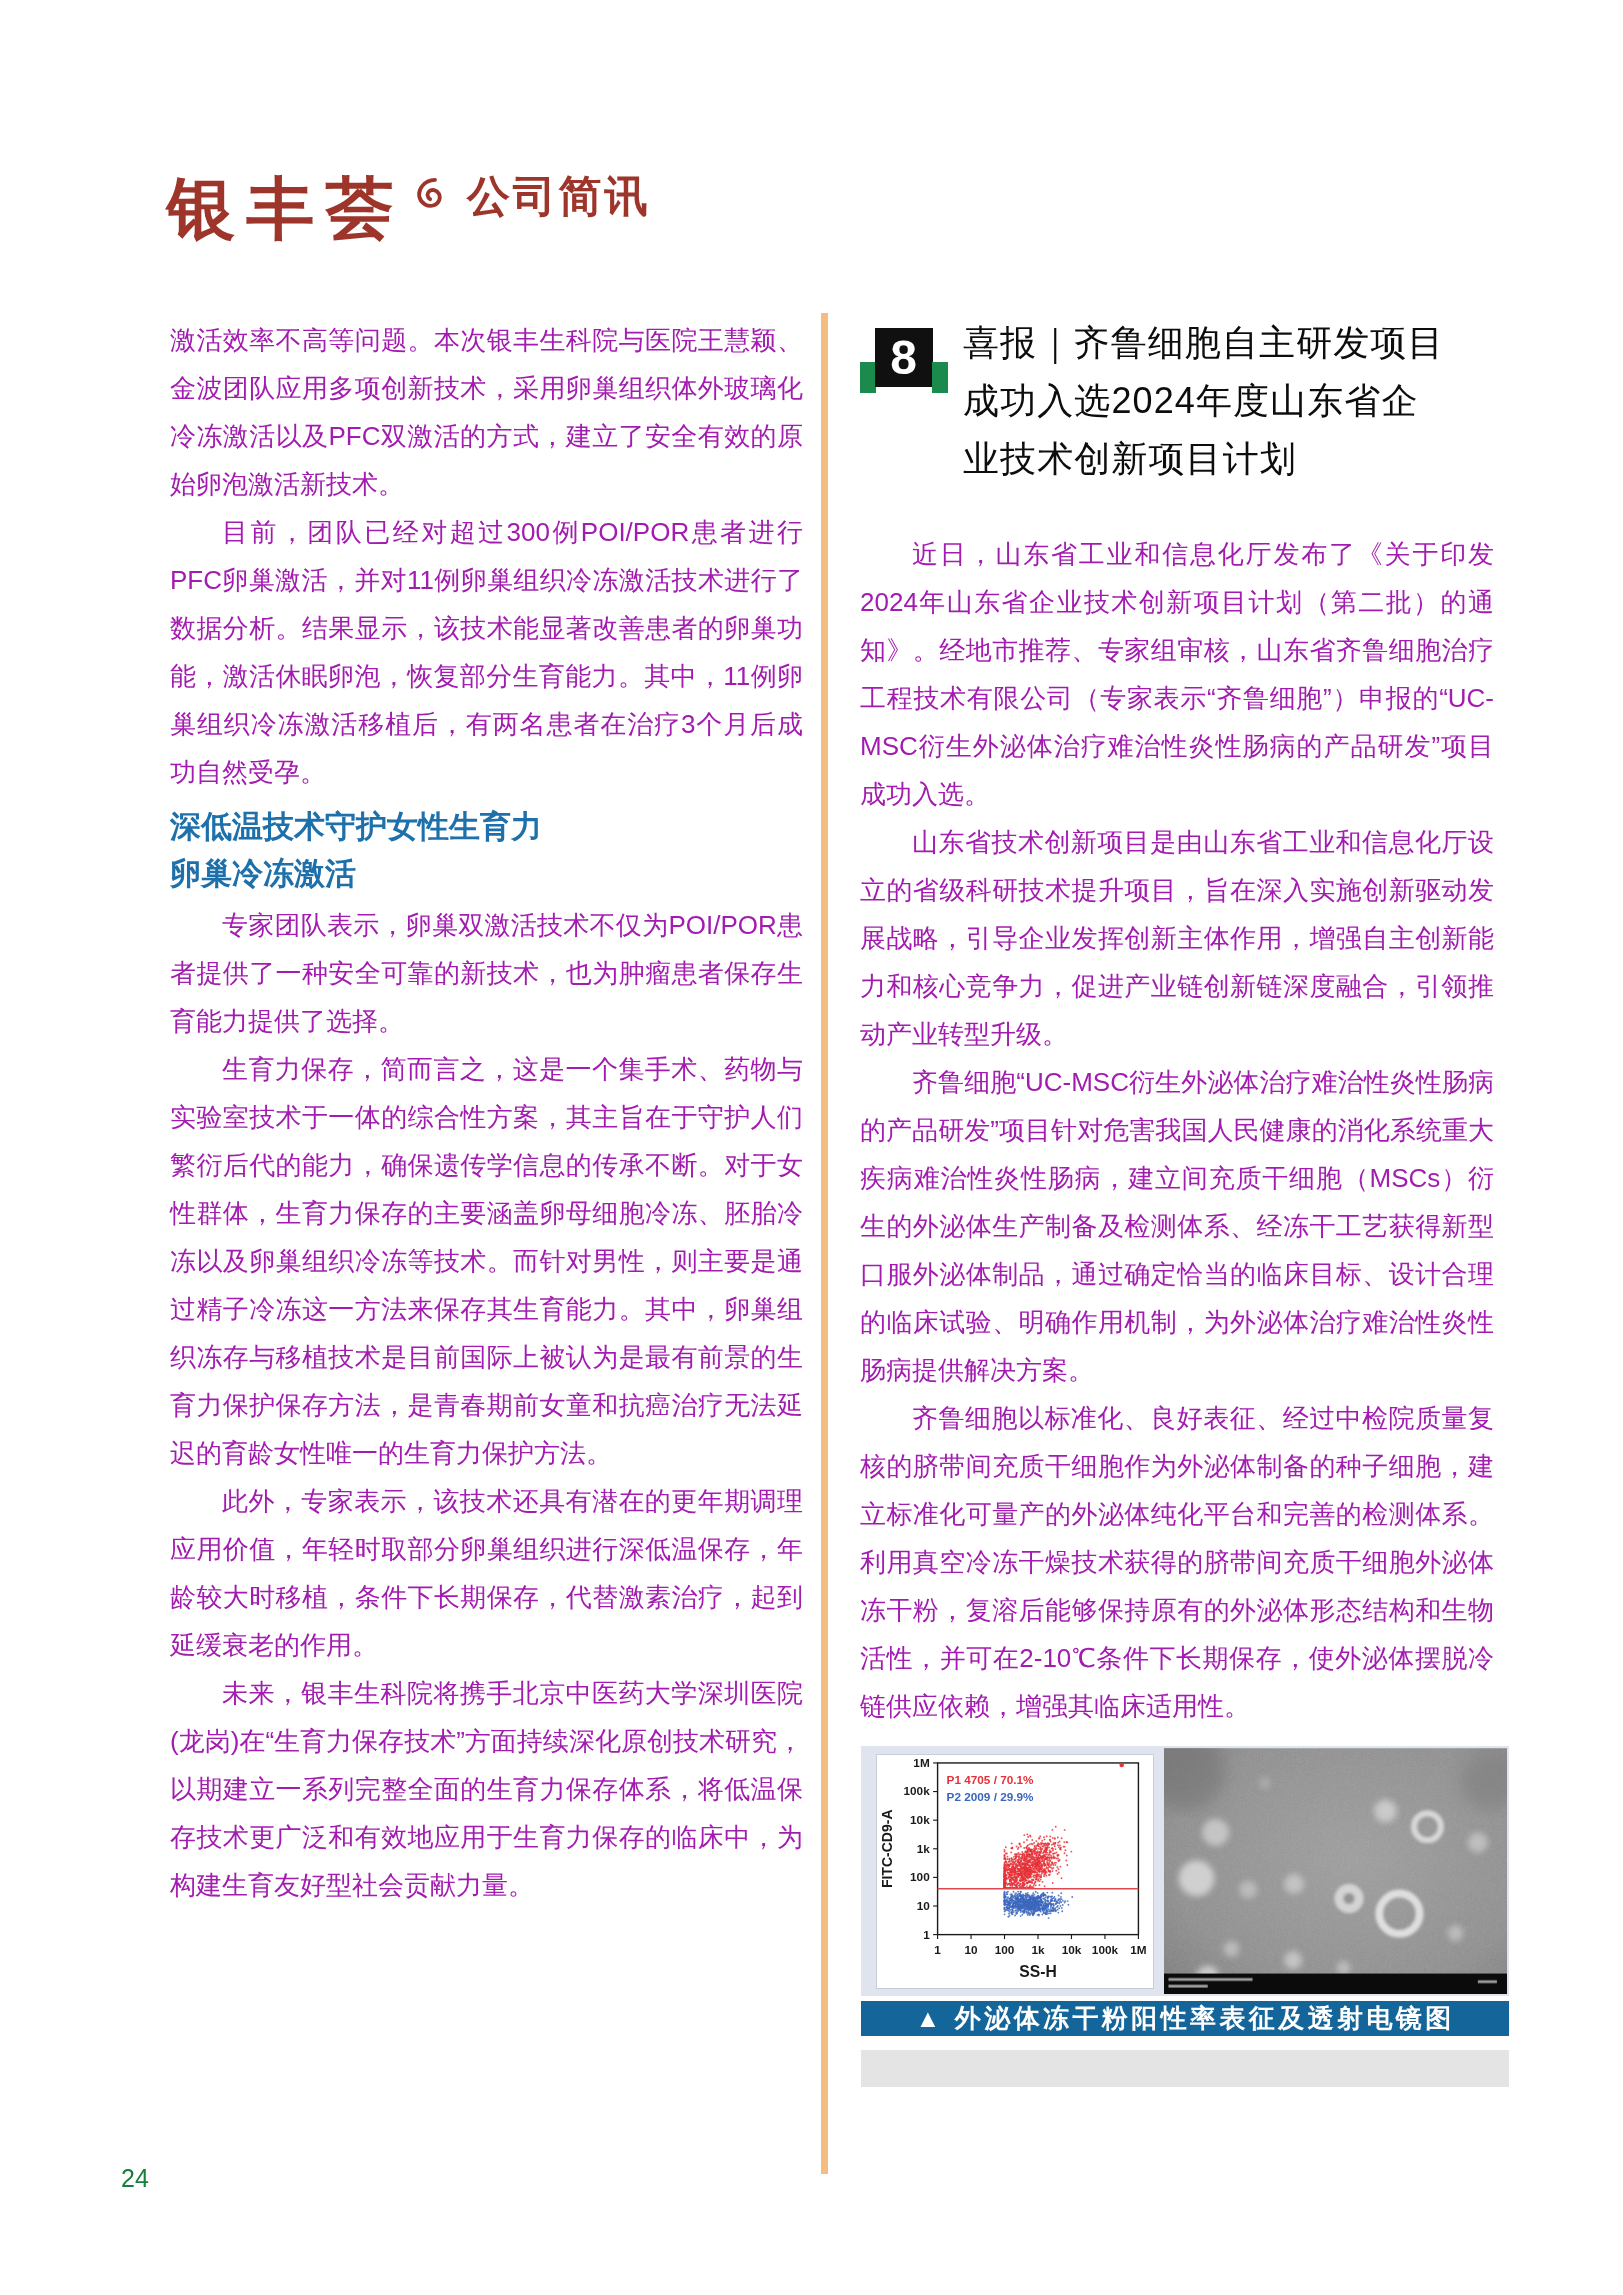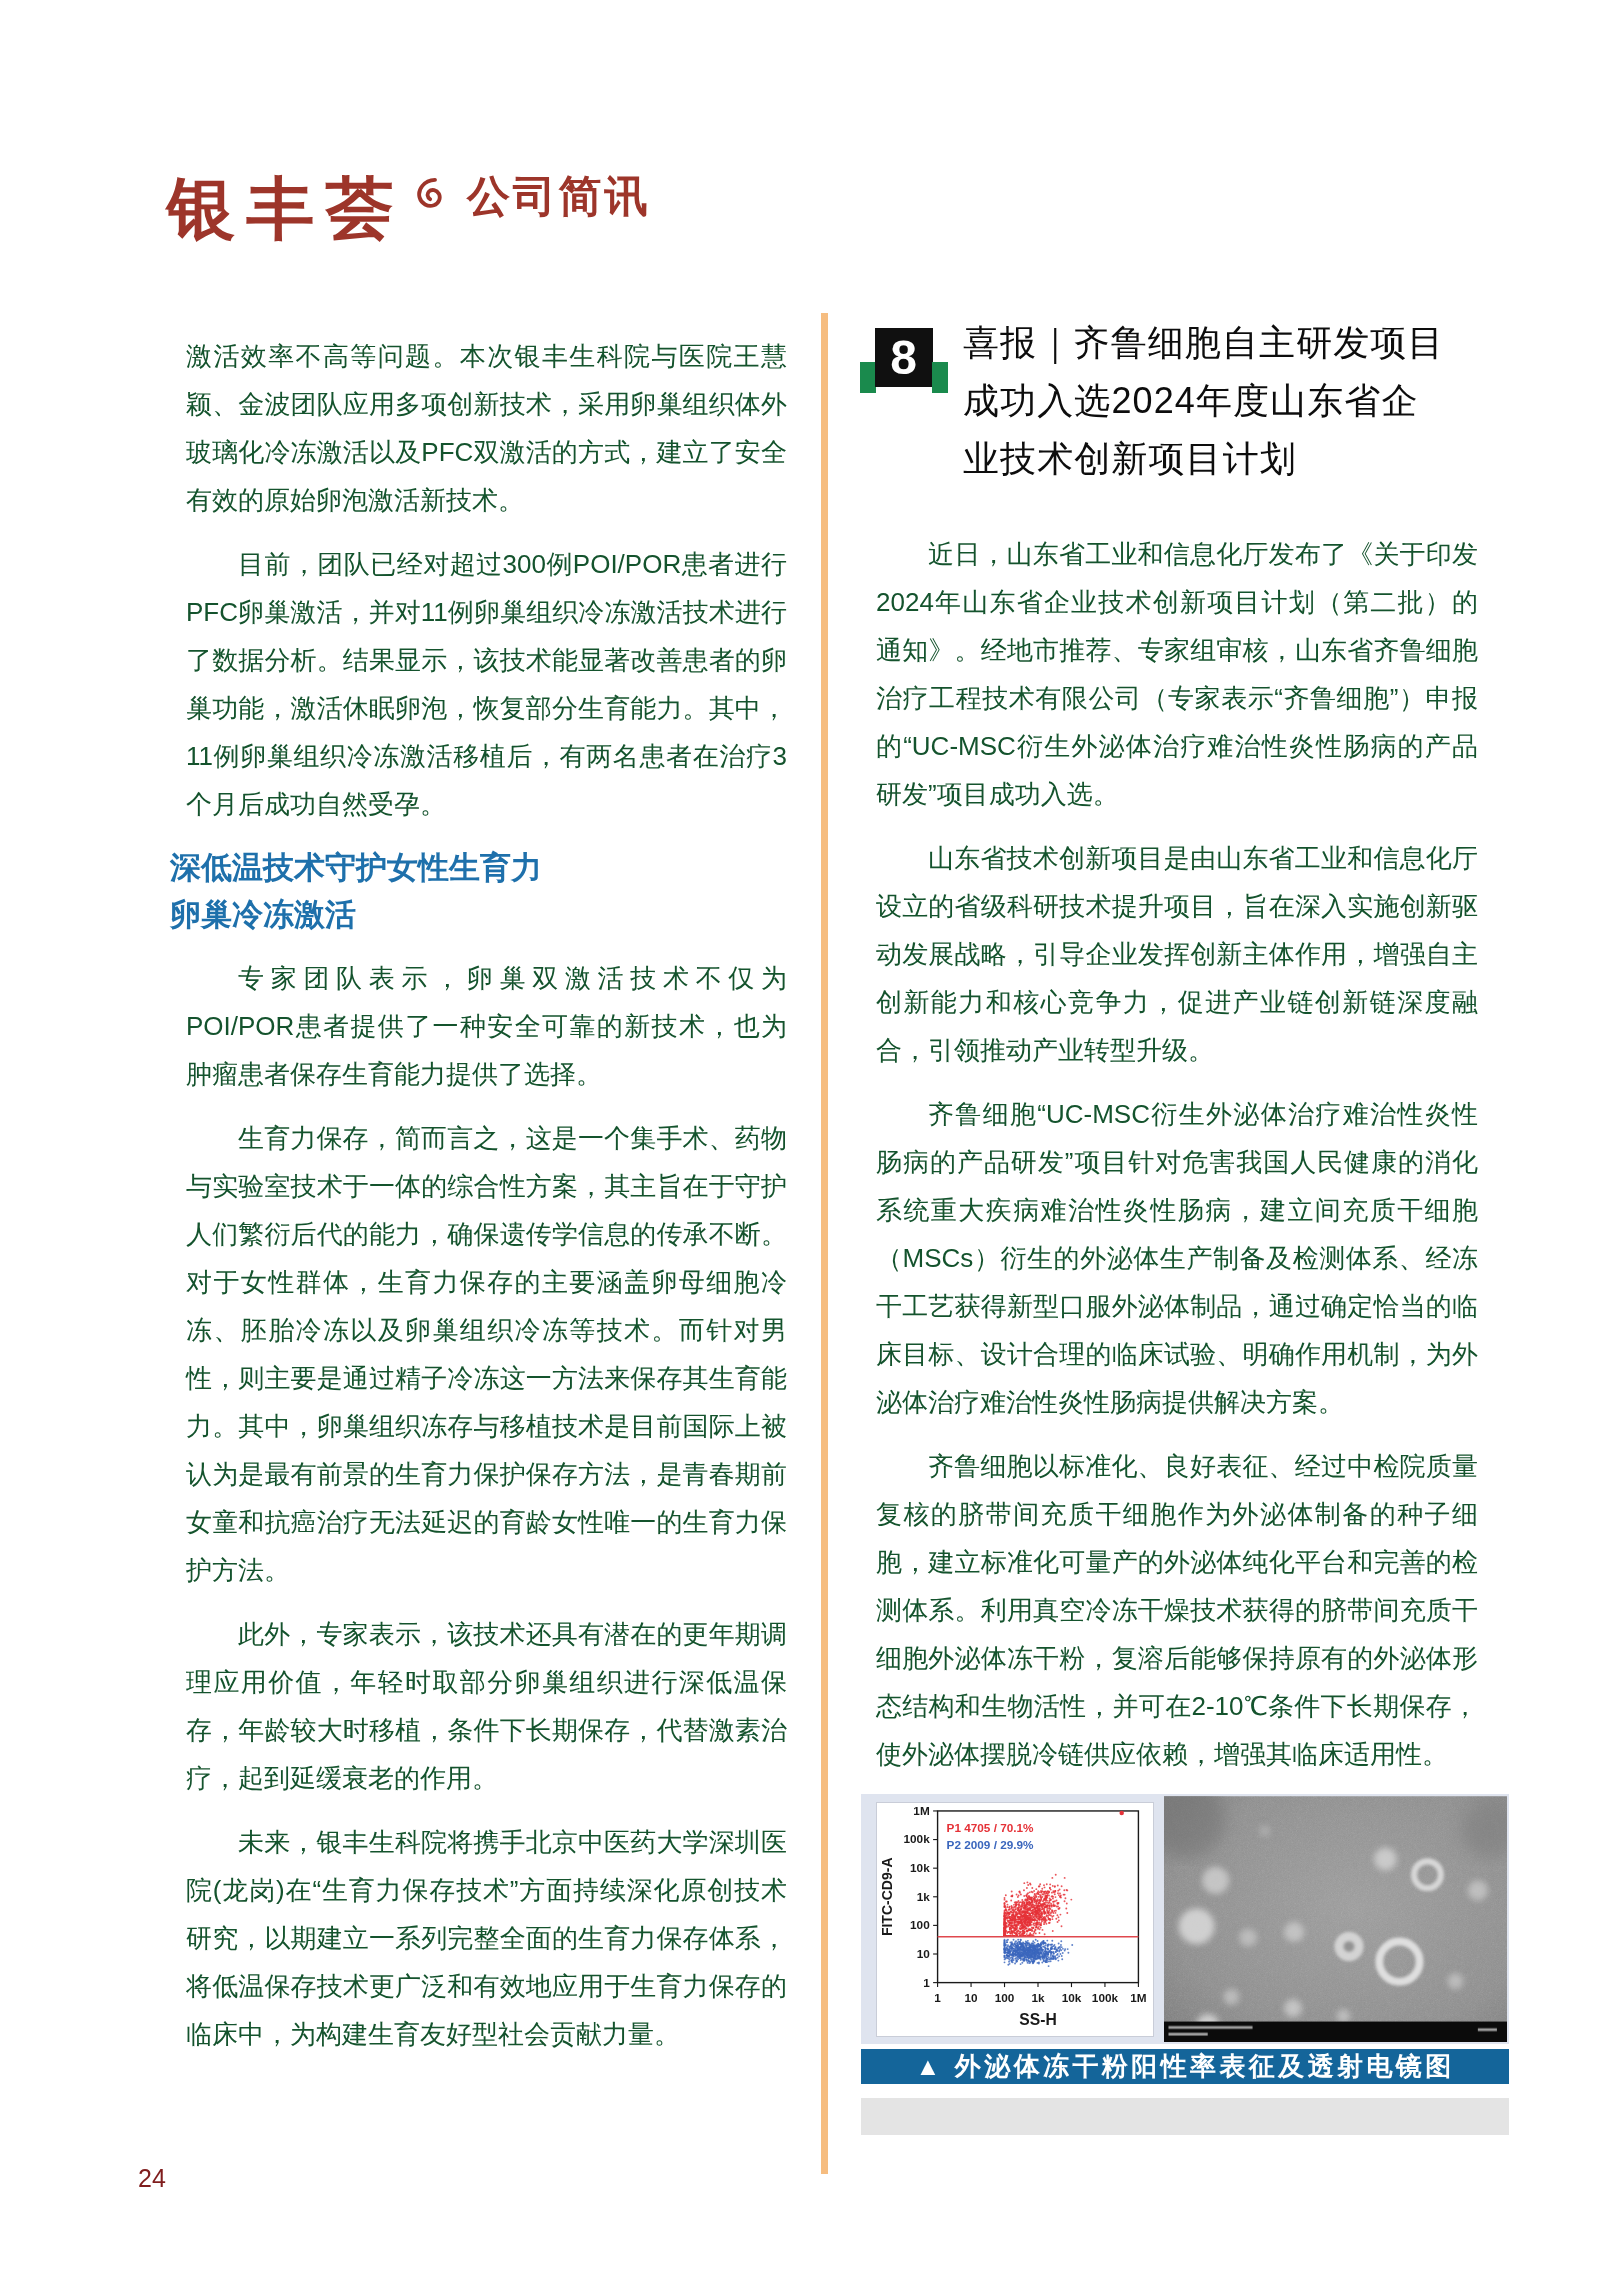--- a/index.html
+++ b/index.html
@@ -12,21 +12,21 @@
             color:#9d352a;letter-spacing:11.2px;}
   .swirl{width:33px;height:33px;margin:0 4.5px 4.5px 7.9px;}
   .section-label{font-size:43px;line-height:1;color:#9d352a;font-weight:700;letter-spacing:2.8px;
                  margin:0 0 3.4px 17px;}
 
   
   .colL{position:absolute;left:170px;top:316px;width:633px;}
   .colR{position:absolute;left:860px;top:314px;width:634px;}
   .divider{position:absolute;left:821px;top:313px;width:7.3px;height:1861px;background:#f6bd80;}
 
-  p.body{margin:16px;font-size:26px;line-height:48px;text-align:justify;text-indent:2em;color:#14532d;}
+  p.body{margin:0;font-size:26px;line-height:48px;text-align:justify;text-indent:2em;color:#a21caf;}
   p.body.noindent{text-indent:0;}
 
   h3.blue-heading{margin:6.7px 0 4.5px 0;font-size:31px;line-height:47px;color:#1e70ab;font-weight:bold;}
 
   
   .title-row{display:flex;align-items:flex-start;min-height:194px;margin-bottom:22.4px;}
   .badge{position:relative;width:85px;height:63px;margin-top:13.5px;flex:0 0 auto;}
   .badge .nbox{position:absolute;left:14.6px;top:0;width:58px;height:59px;background:#101010;color:#ffffff;
                display:flex;align-items:center;justify-content:center;font-size:48px;font-weight:bold;}
   .badge .gbar{position:absolute;bottom:-2.2px;width:15.7px;height:31px;background:#1a8a4d;}
@@ -35,21 +35,21 @@
 
   
   .figure-panel{position:relative;width:648px;height:250px;margin:15.7px 0 0 1.1px;background:#dfe4ef;}
   .fc-card{position:absolute;left:14.6px;top:7.9px;width:276px;height:233px;background:#ffffff;border:0.6px solid #c9cdd8;}
   .tem{position:absolute;left:303px;top:1.7px;width:343px;height:246px;}
   .fig-caption{width:648px;height:35px;margin:4.5px 0 0 1.1px;background:#14659a;color:#ffffff;
                display:flex;align-items:center;justify-content:center;font-size:26px;font-weight:bold;letter-spacing:3.4px;}
   .fig-caption .tri{margin-right:14.6px;font-size:25px;letter-spacing:0;}
   .gray-strip{width:648px;height:37px;margin:14.6px 0 0 1.1px;background:#e4e4e4;}
 
-  .page-num{position:absolute;left:138px;top:2164px;font-size:25px;color:#7f1d1d;}
+  .page-num{position:absolute;left:121px;top:2164px;font-size:25px;color:#15803d;}
 </style>
 </head>
 <body>
 
 <div id="page">
 
   <div class="hdr">
     <span class="logo-cal">银丰荟</span>
     <svg class="swirl" viewBox="0 0 60 60">
       <path d="M40 9 C20 10 8 26 12 41 C15 52 27 59 38 55 C47 52 51 42 47 34 C43 27 34 25 29 30 C25 34 26 41 31 44" fill="none" stroke="#9d352a" stroke-width="7" stroke-linecap="round"></path>

